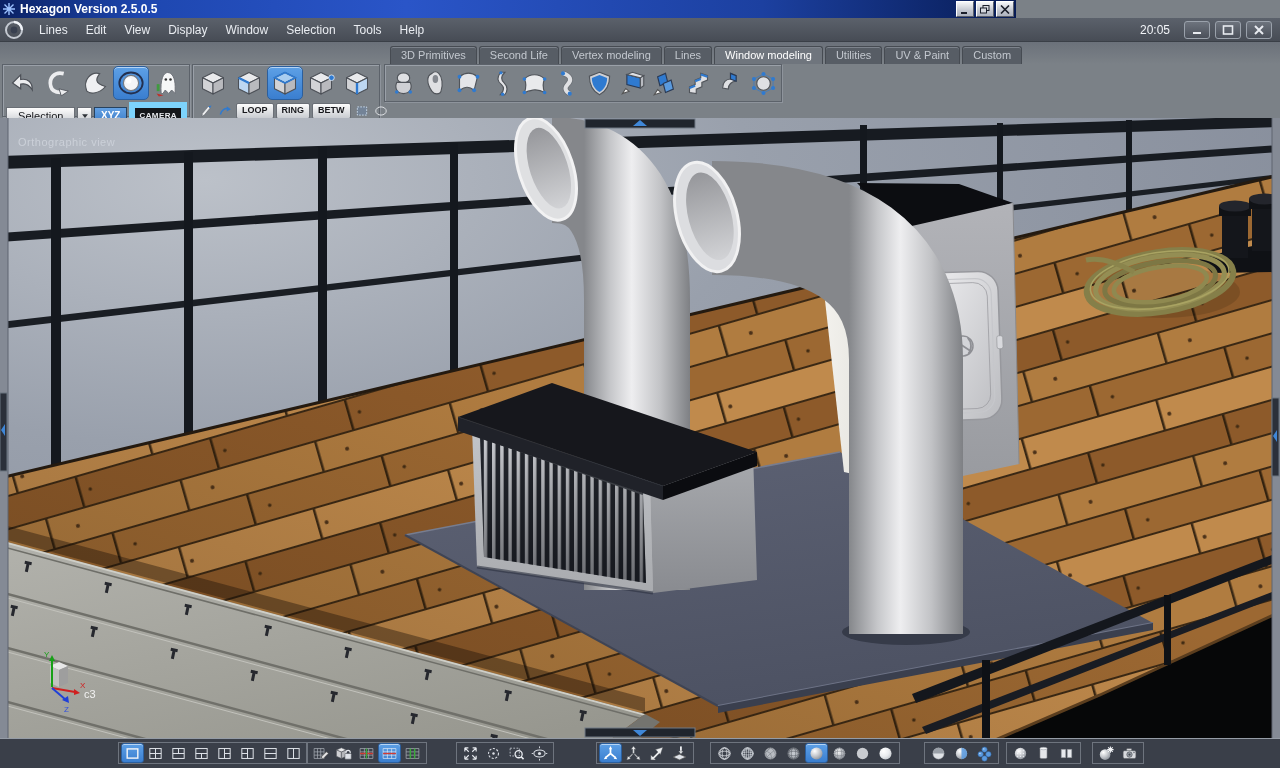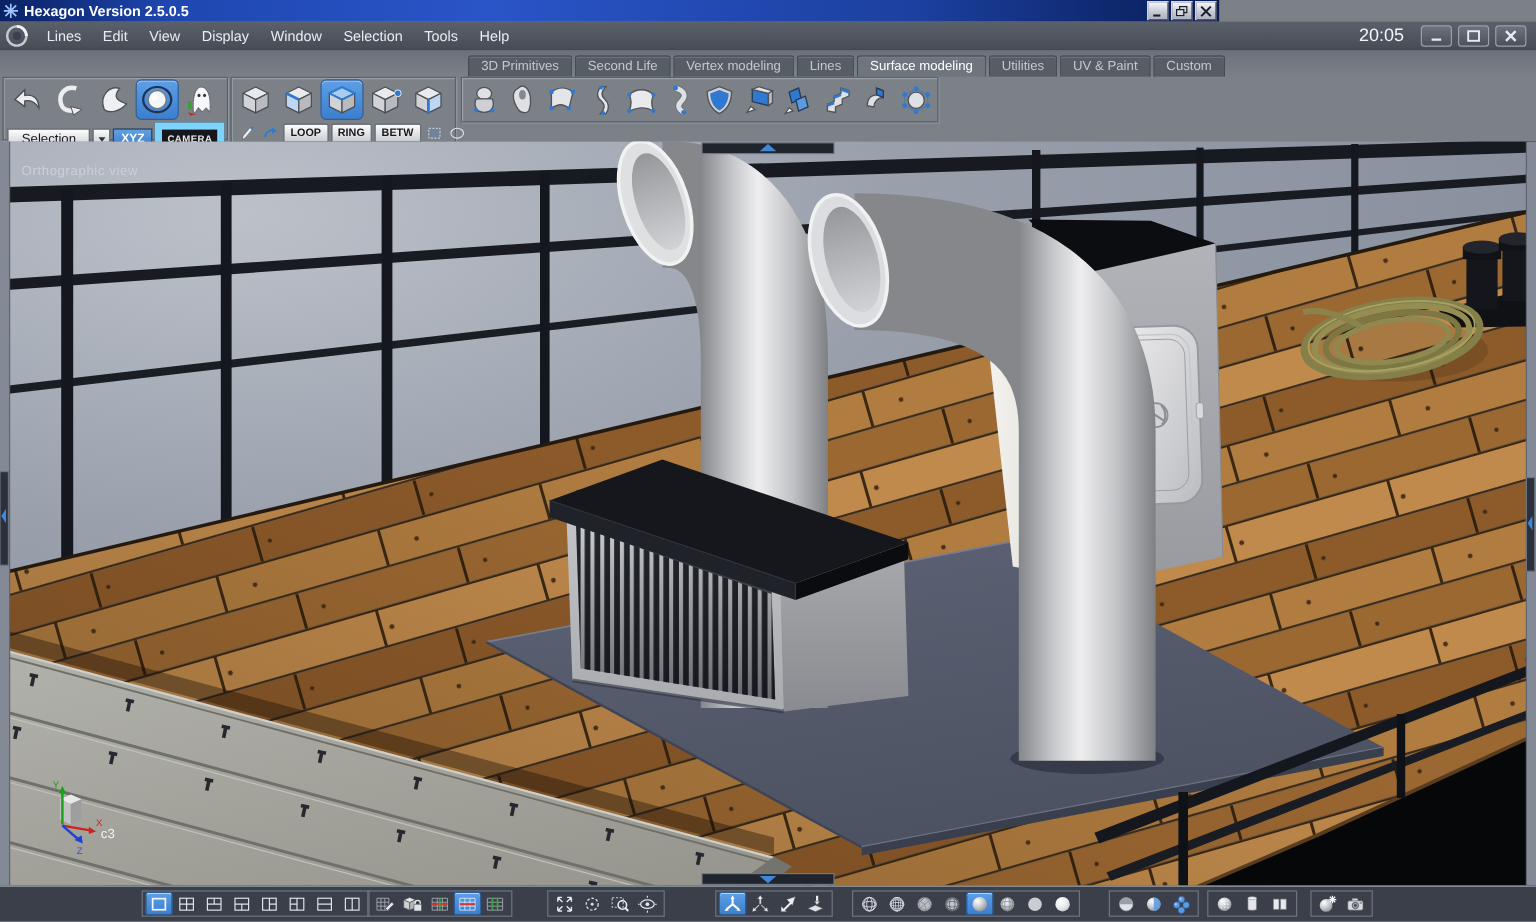--- a/index.html
+++ b/index.html
@@ -15,21 +15,21 @@
   .tb-btn{width:16px;height:14px;background:linear-gradient(#f6f7f9,#c3c7d0 60%,#aeb3bf);
     border:1px solid;border-color:#ffffff #5a5f6a #5a5f6a #ffffff;
     display:flex;align-items:center;justify-content:center}
   
   #menubar{position:absolute;left:0;top:18px;width:1280px;height:24px;
     background:linear-gradient(#5b616b,#474c55);display:flex;align-items:center;
     color:#e9ecf1;font-size:12px;border-bottom:1px solid #3a3f47;box-sizing:border-box}
   #menubar .logo{margin:0 6px 0 4px;display:flex}
   #menu-items{display:flex}
   .menu-item{padding:2px 9px;cursor:default}
-  #menubar .clock{margin-left:auto;font-size:15px;color:#f2f4f8}
+  #menubar .clock{margin-left:auto;font-size:12px;color:#f2f4f8}
   #menubar .mb-btns{display:flex;gap:5px;margin:0 8px 0 14px}
   .mb-btn{width:24px;height:16px;border:1px solid #9aa1ab;border-radius:3px;
     background:linear-gradient(#6d737d,#4b505a);display:flex;align-items:center;justify-content:center}
   
   #tabstrip{position:absolute;left:0;top:42px;width:1280px;height:22px;
     background:linear-gradient(#6b717a,#7b8187)}
   #tabs{position:absolute;left:390px;bottom:0;display:flex}
   .tab{height:15px;padding:2px 10px 0;margin-right:2px;background:#575d65;
     border:1px solid #464b52;border-bottom:none;border-radius:3px 3px 0 0;
     color:#c3c8cf;font-size:11px;box-shadow:inset 0 1px 0 #7d838c;white-space:nowrap}
@@ -532,21 +532,21 @@
       </span>
   </span>
 </div>
 
 <div id="tabstrip">
   <div id="tabs">
       <div class="tab">3D Primitives</div>
       <div class="tab">Second Life</div>
       <div class="tab">Vertex modeling</div>
       <div class="tab">Lines</div>
-      <div class="tab active">Surface modeling</div>
+      <div class="tab active">Window modeling</div>
       <div class="tab">Utilities</div>
       <div class="tab">UV &amp; Paint</div>
       <div class="tab">Custom</div>
     </div>
 </div>
 
 <div id="toolshelf">
   <div class="panel" id="panel-select">
     <div class="icons-row icons-lg">
         <div class="ibtn">

